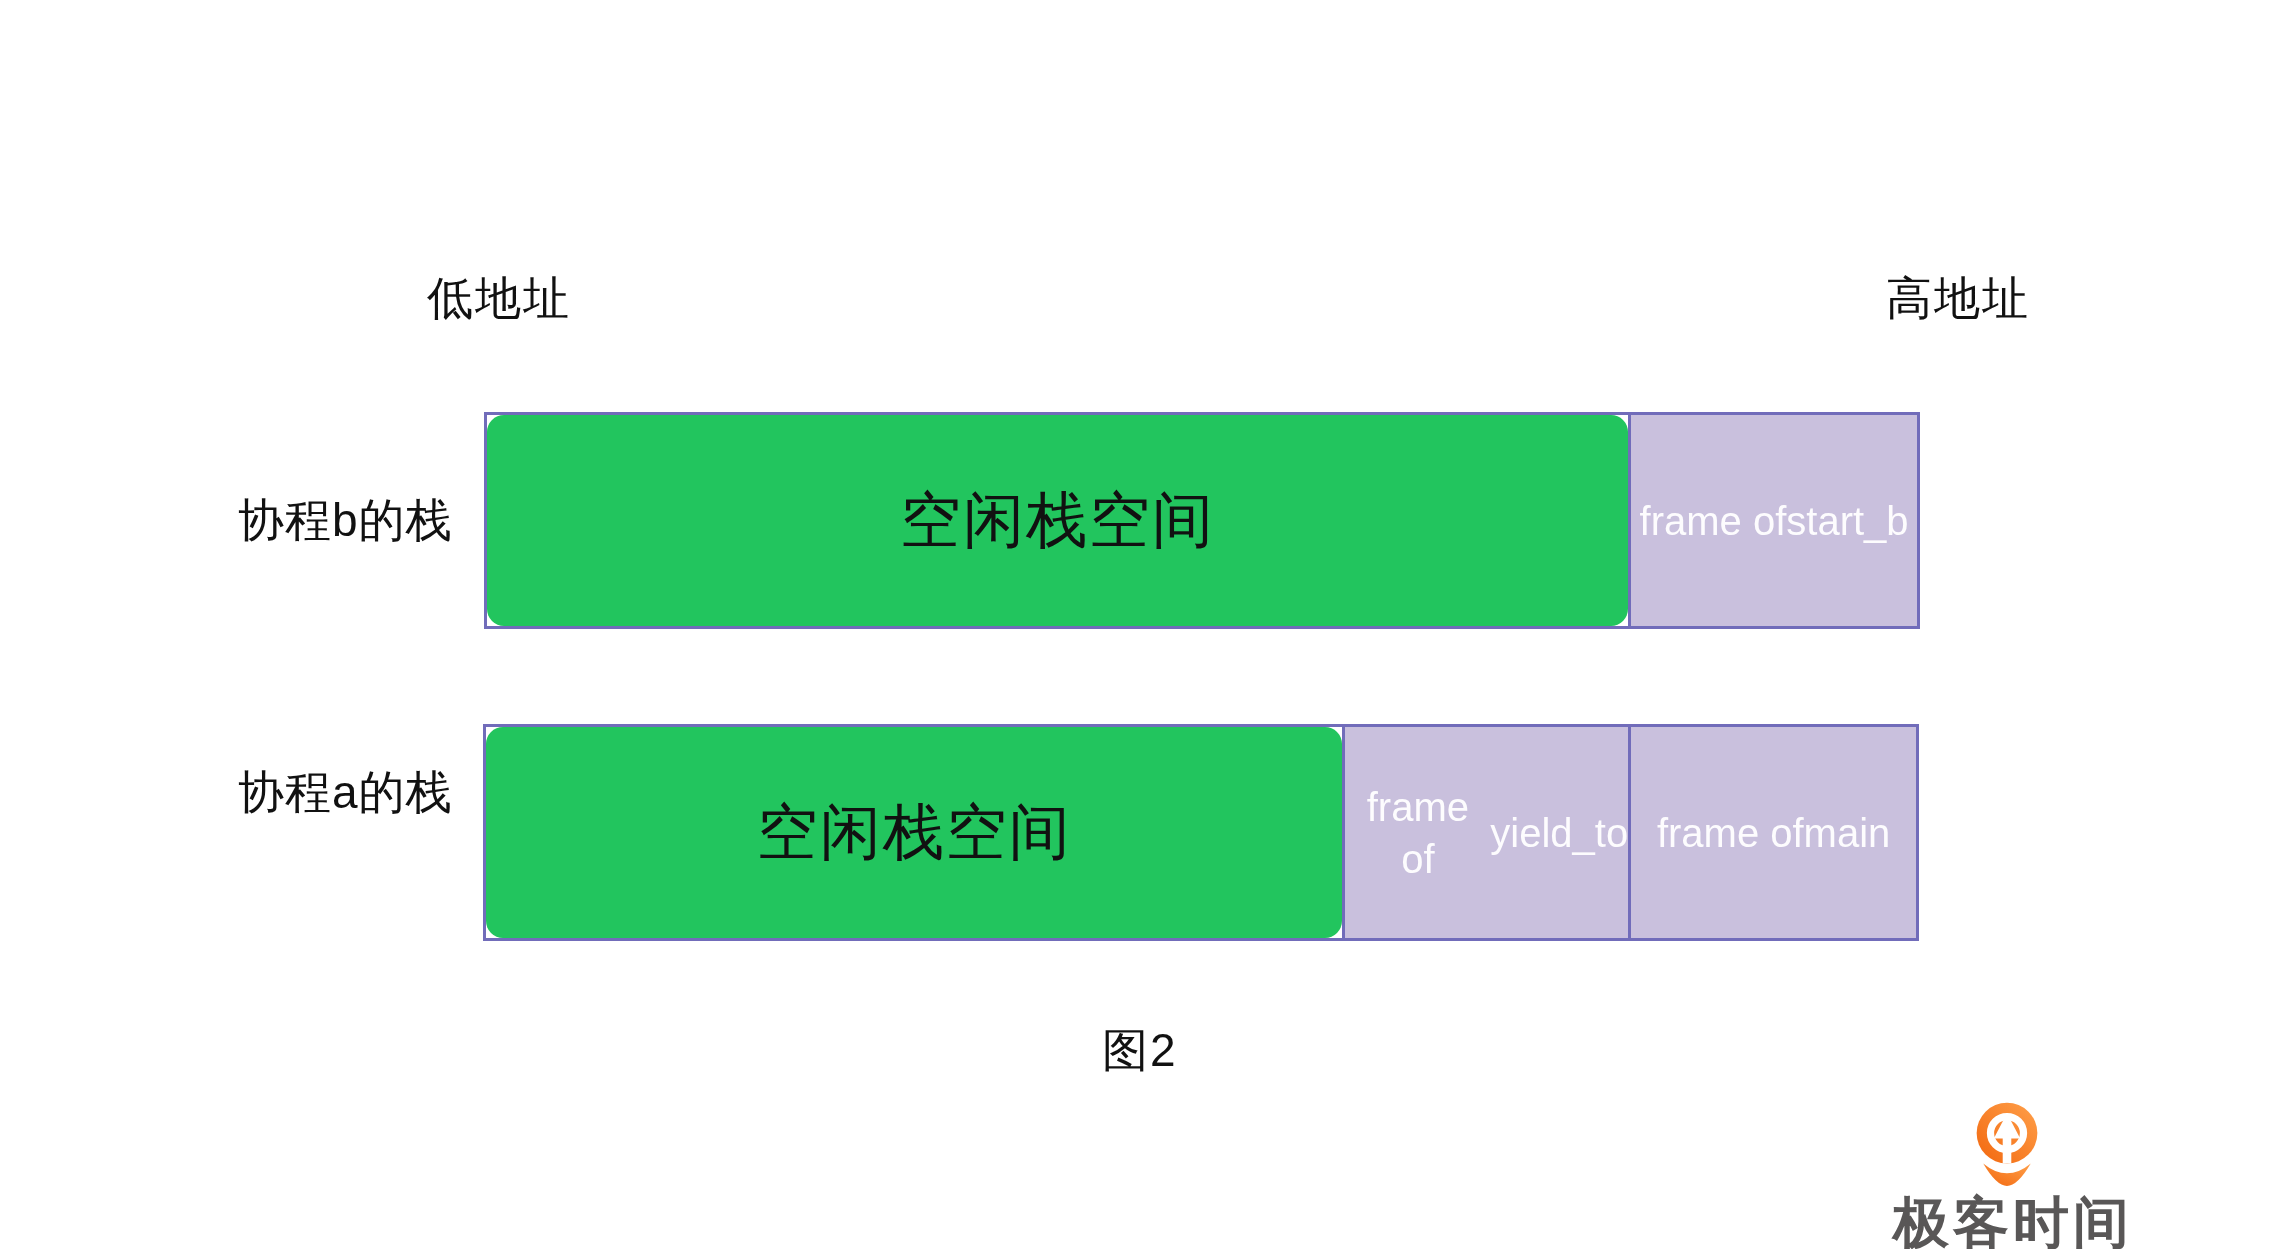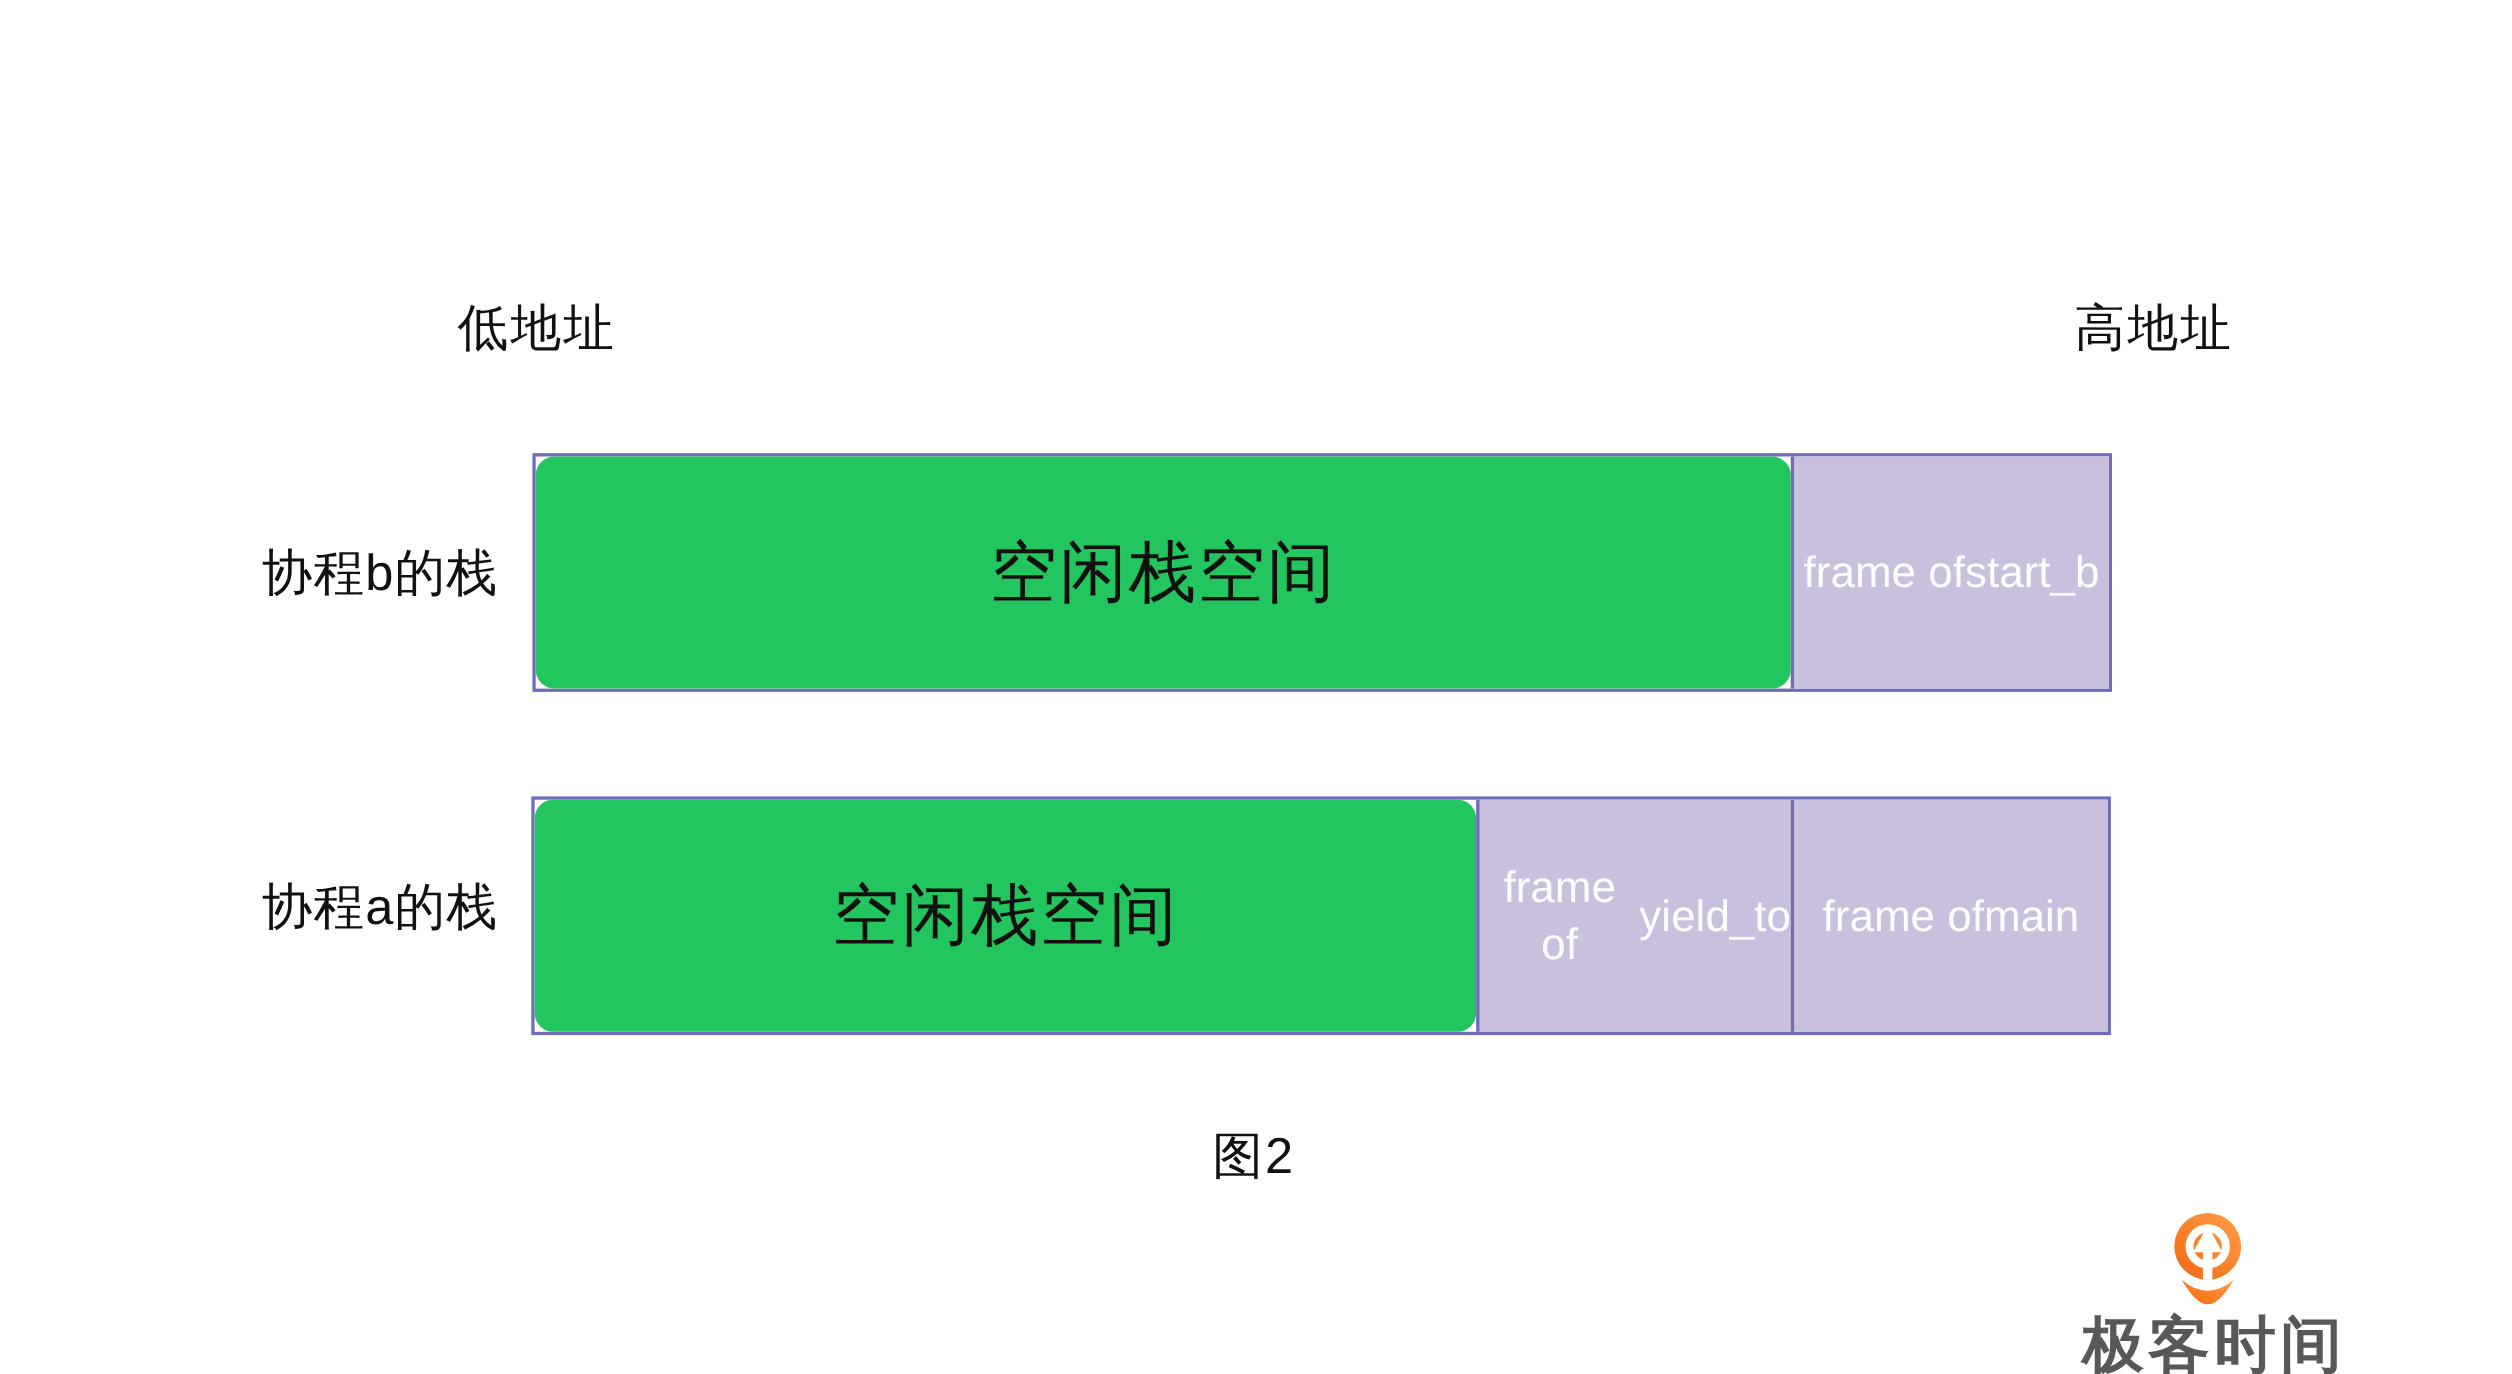--- a/index.html
+++ b/index.html
@@ -12,35 +12,35 @@
     color: var(--diagram-text, #111111);
     overflow: hidden;
   }
   .addr-label {
     position: absolute;
     font-size: 46px;
     letter-spacing: 2px;
     color: var(--diagram-text, #111111);
     white-space: nowrap;
   }
-  .addr-low  { left: 416px;  top: 268px; }
+  .addr-low  { left: 427px;  top: 268px; }
   .addr-high { left: 1886px; top: 268px; }
 
   .row-label {
     position: absolute;
     left: 238px;
     height: 217px;
     display: flex;
     align-items: center;
     font-size: 46px;
     letter-spacing: 1px;
     white-space: nowrap;
   }
   .row-label.row-b { top: 412px; }
-  .row-label.row-a { top: 716px; }
+  .row-label.row-a { top: 684px; }
 
   .stack-box {
     position: absolute;
     height: 217px;
     border: 3px solid var(--box-border, #716cba);
     box-sizing: border-box;
     display: flex;
     background: #ffffff;
   }
   .stack-box.row-b { left: 484px; top: 412px; width: 1436px; }

